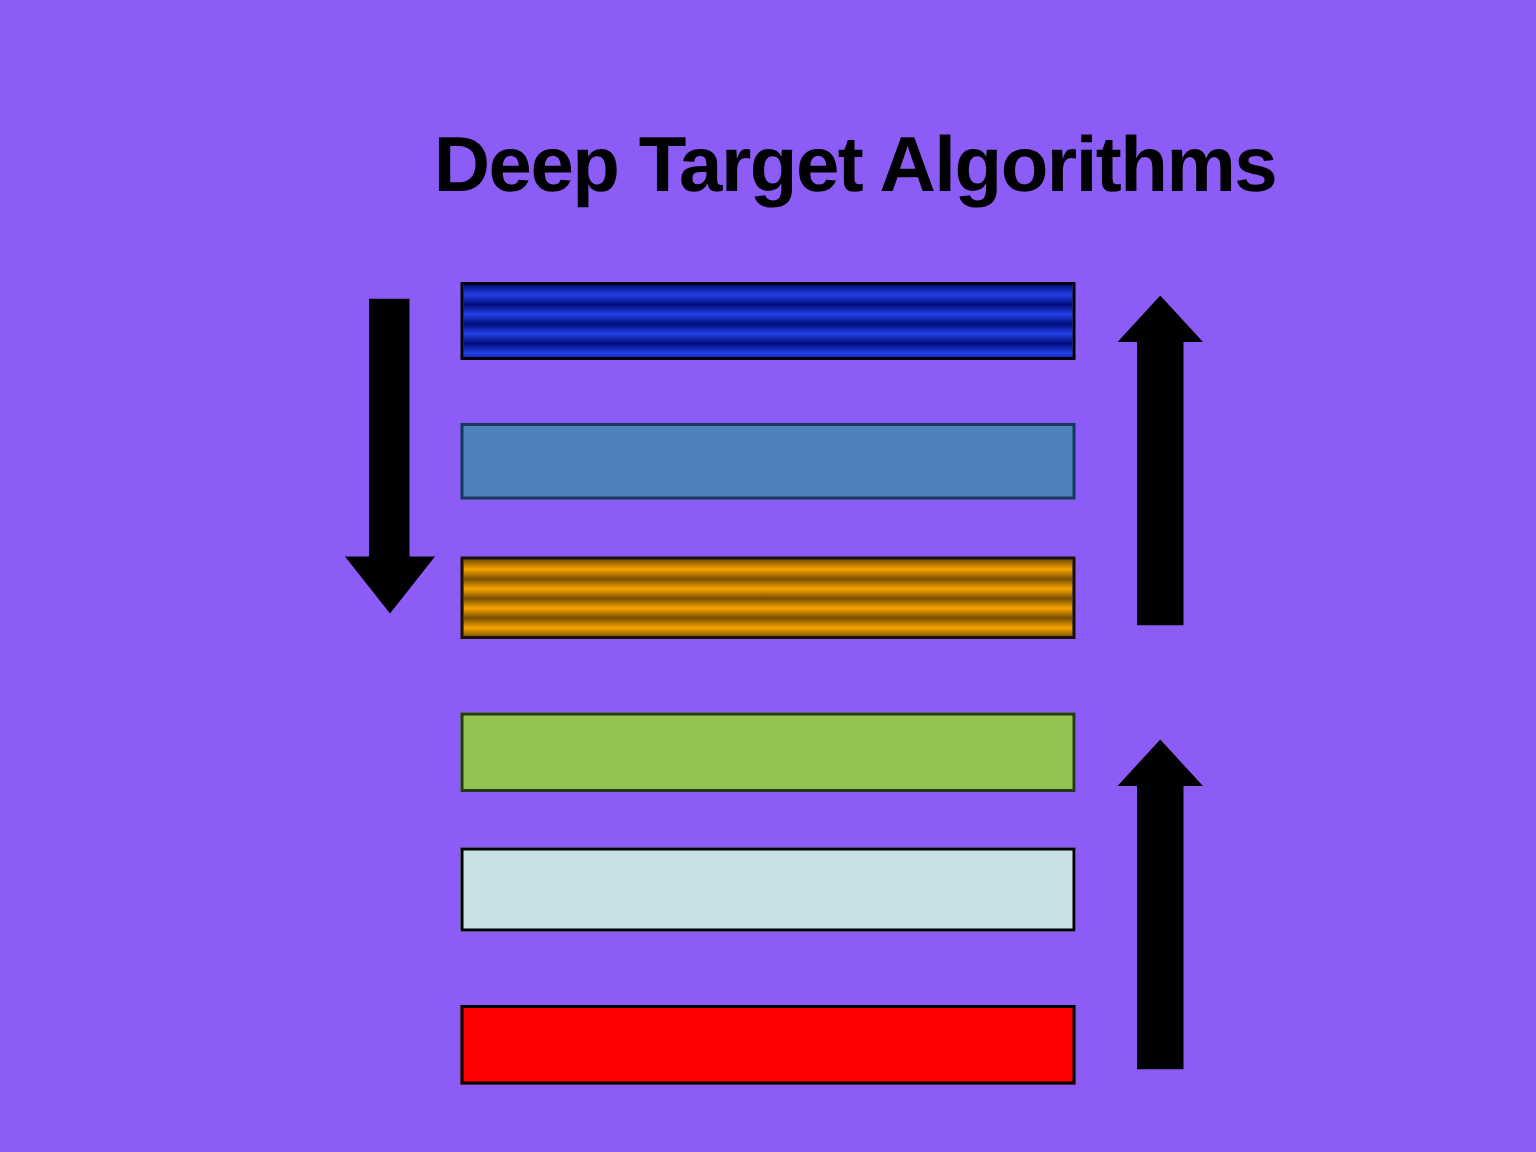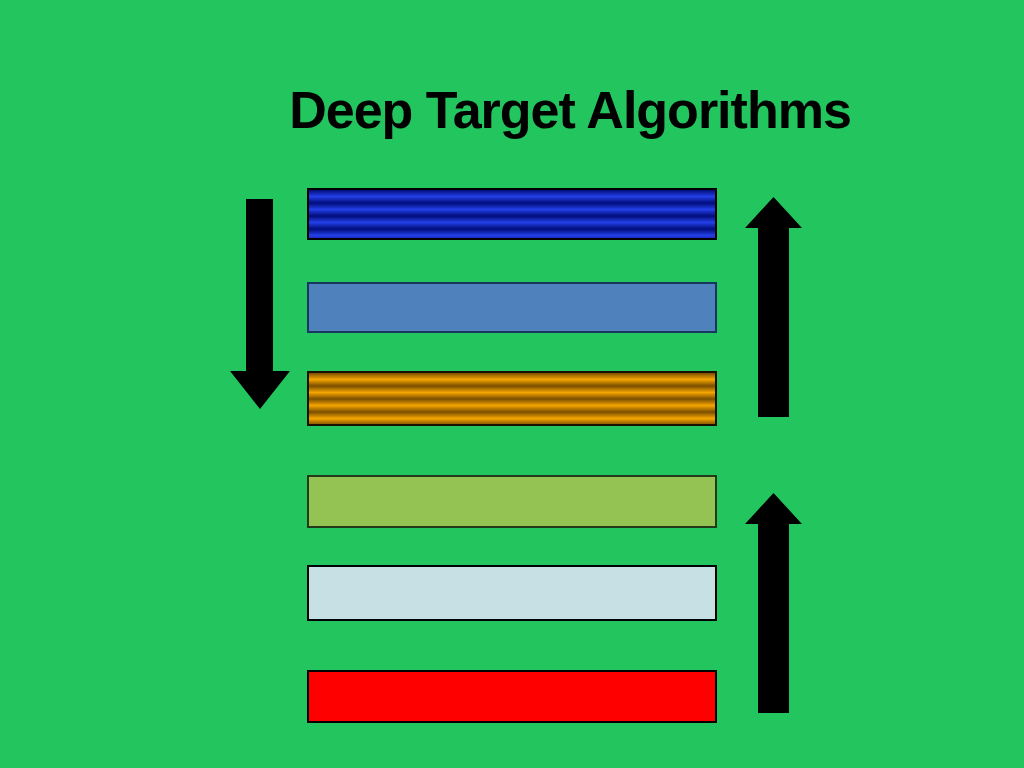--- a/index.html
+++ b/index.html
@@ -4,21 +4,21 @@
 <style>
   html, body {
     margin: 0;
     padding: 0;
     background: #ffffff;
   }
   .slide {
     position: relative;
     width: 1024px;
     height: 768px;
-    background: #22c55e;
+    background: #8b5cf6;
     overflow: hidden;
     font-family: "Liberation Sans", sans-serif;
   }
   .slide-title {
     position: absolute;
     left: 200px;
     top: 47px;
     width: 740px;
     text-align: center;
     font-weight: bold;

